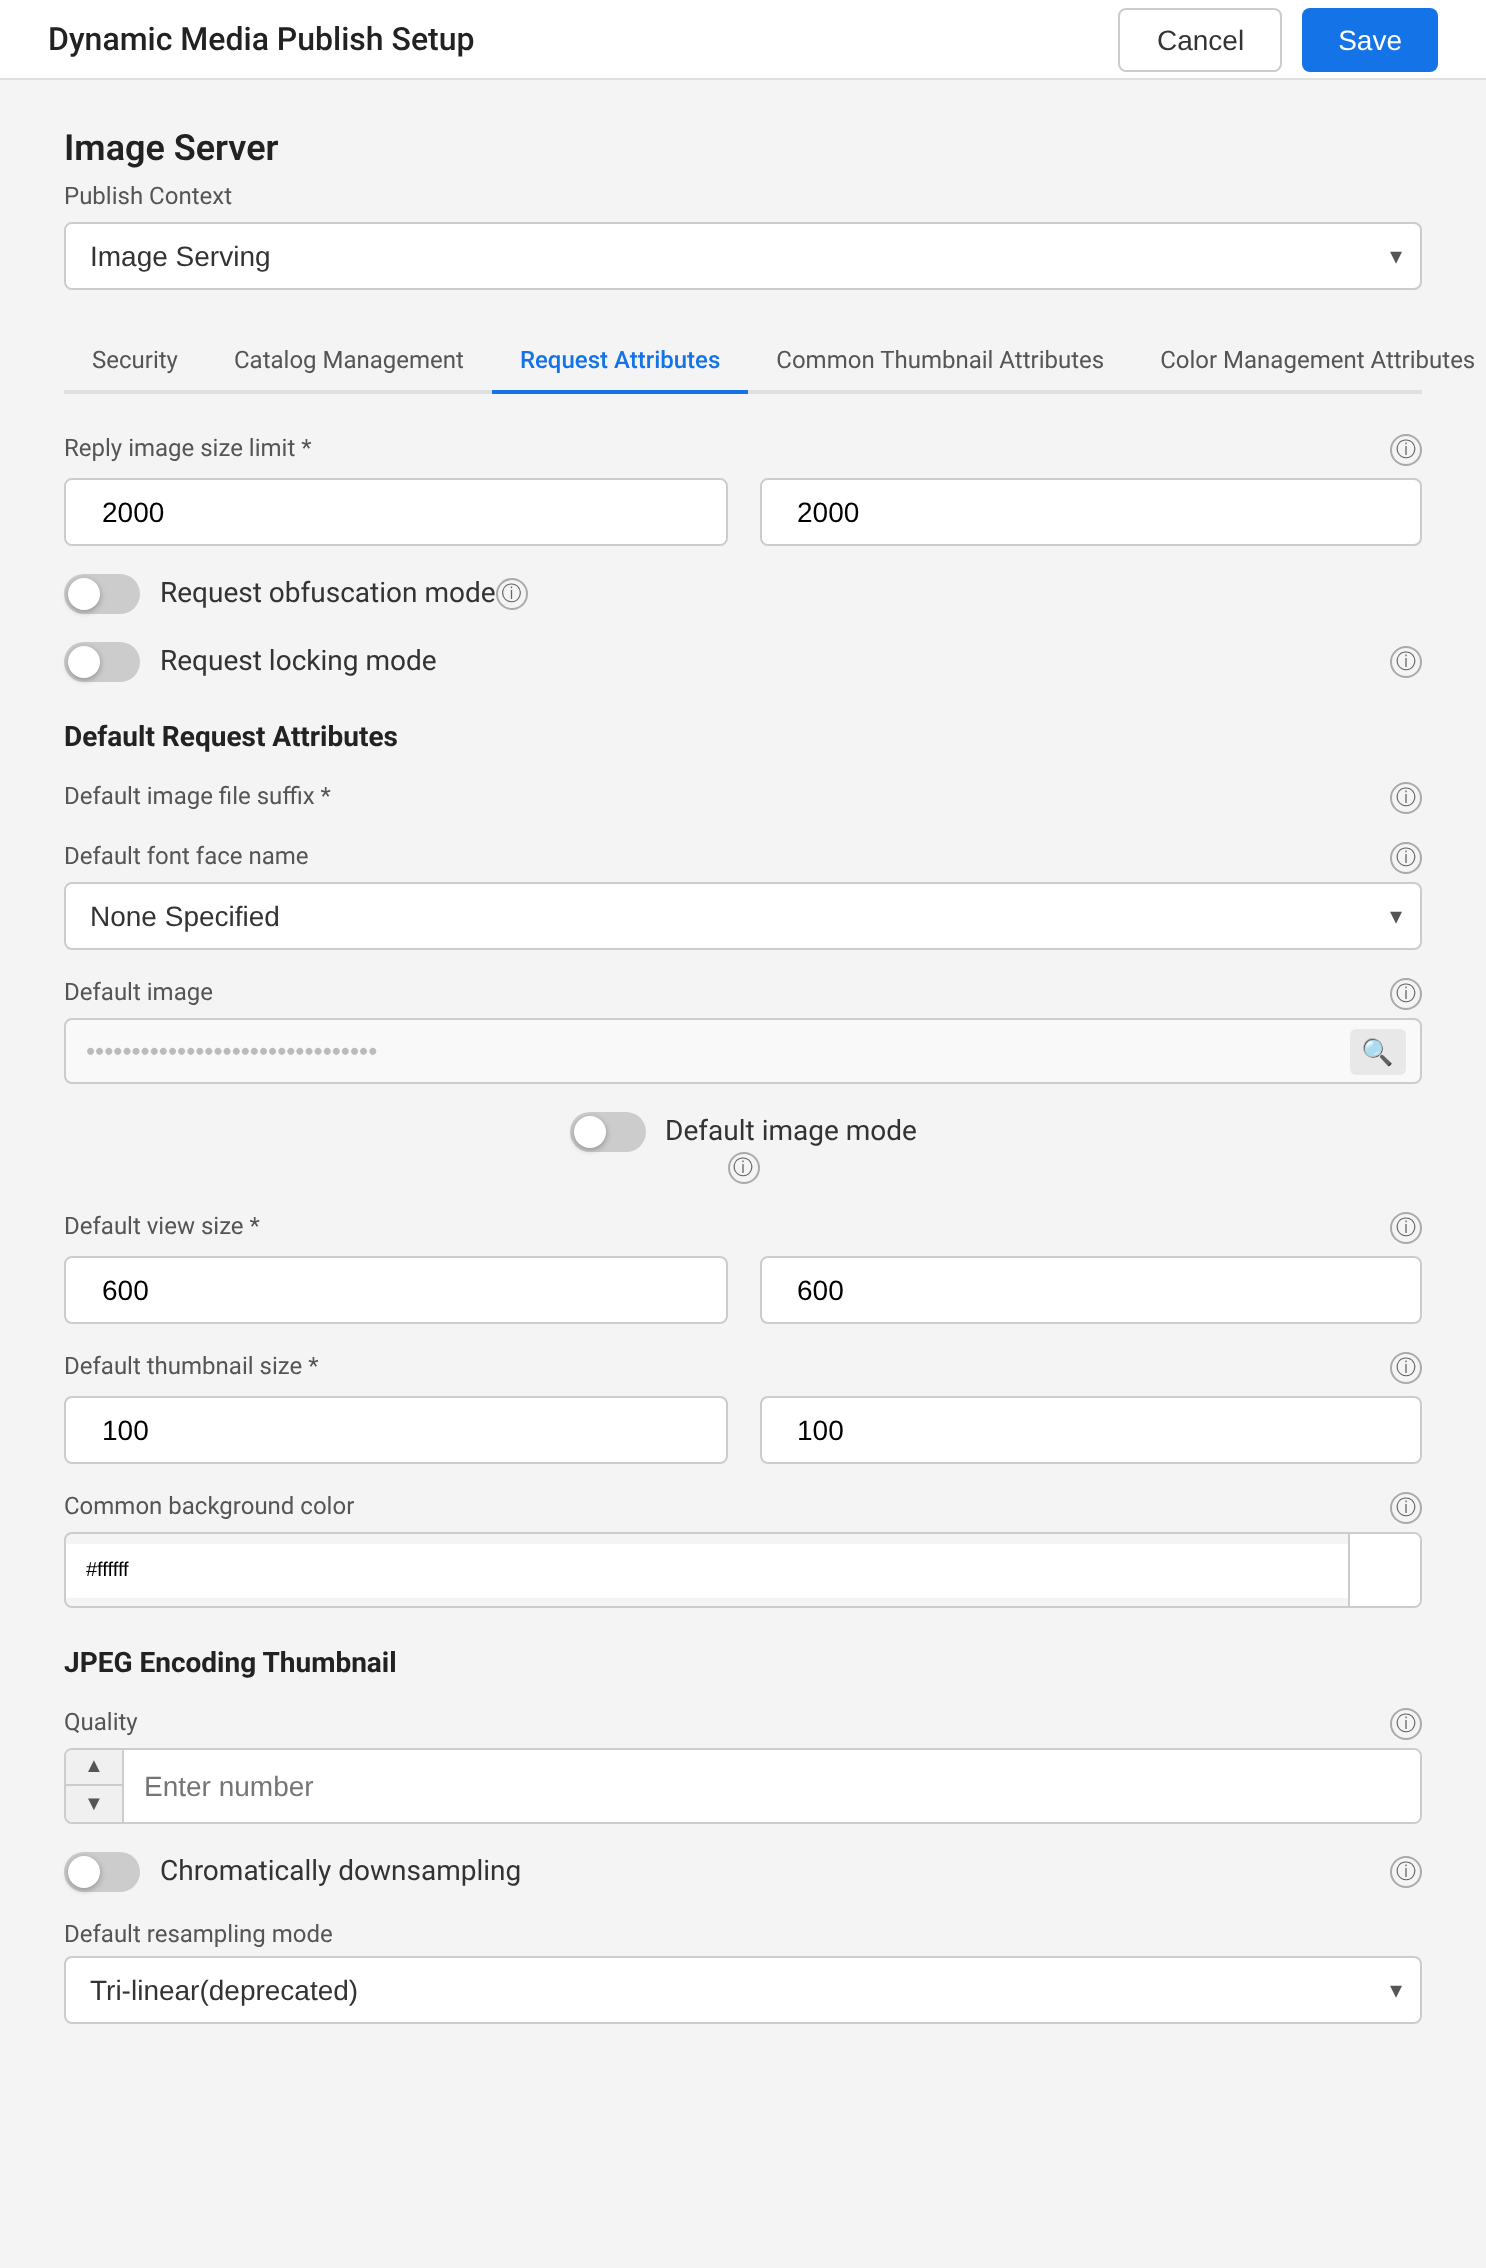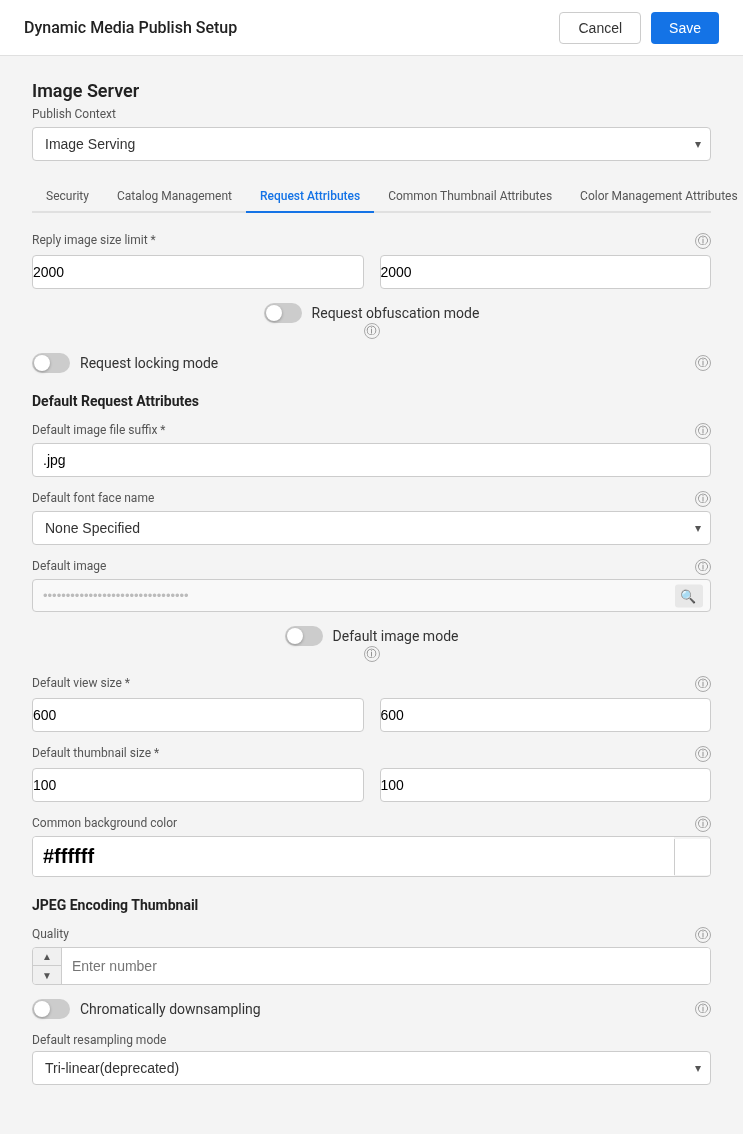--- a/index.html
+++ b/index.html
@@ -11,21 +11,21 @@
       width: 743px;
       min-height: 1134px;
     }
     .header {
       display: flex;
       align-items: center;
       justify-content: space-between;
       background: #fff;
       padding: 14px 24px;
       border-bottom: 1px solid #e0e0e0;
-      height: 56px;
+      height: 40px;
     }
     .header-title {
       font-size: 16px;
       font-weight: 500;
       color: #222;
     }
     .header-actions {
       display: flex;
       gap: 10px;
     }
@@ -107,21 +107,21 @@
       font-weight: 500;
     }
     .form-row {
       display: flex;
       gap: 16px;
       margin-top: 6px;
     }
     .form-row input[type="text"],
     .form-row input[type="number"] {
       flex: 1;
-      padding: 8px 0;
+      padding: 8px 18px;
       border: 1px solid #ccc;
       border-radius: 4px;
       font-size: 14px;
     }
     .info-icon {
       width: 16px;
       height: 16px;
       border: 1px solid #aaa;
       border-radius: 50%;
       display: flex;
@@ -201,23 +201,22 @@
       align-items: center;
       border: 1px solid #ccc;
       border-radius: 4px;
       overflow: hidden;
       margin-top: 4px;
     }
     .color-text-input {
       flex: 1;
       padding: 8px 10px;
       border: none;
-      font-size: 20px;
+      font-size: 10px;
       outline: none;
-      font-weight: bold;
     }
     .color-swatch {
       width: 36px;
       height: 36px;
       background: #ffffff;
       border-left: 1px solid #ccc;
       cursor: pointer;
     }
     .quality-input-wrap {
       display: flex;
@@ -298,21 +297,21 @@
   <div class="label-row">
     <span class="label-left">Reply image size limit *</span>
     <span class="info-icon">ⓘ</span>
   </div>
   <div class="form-row">
     <input type="text" class="" value="2000" style="">
     <input type="text" class="" value="2000" style="">
   </div>
 
   
-  <div style="margin-top:14px; display:flex; align-items:center; flex-direction:column;">
+  <div style="margin-top:14px; display:flex; align-items:center; ">
     <div style="display:flex; align-items:center; gap:10px;">
       <div class="toggle">
         <div class="toggle-knob"></div>
       </div>
       <span class="toggle-label">Request obfuscation mode</span>
     </div>
     <span class="info-icon">ⓘ</span>
   </div>
 
   
@@ -327,21 +326,20 @@
   </div>
 
   
   <div class="section-heading">Default Request Attributes</div>
 
   
   <div class="label-row">
     <span class="label-left">Default image file suffix *</span>
     <span class="info-icon">ⓘ</span>
   </div>
-  <input type="text" class="text-input-full" value=".jpg" style="">
 
   
   <div class="label-row">
     <span class="label-left">Default font face name</span>
     <span class="info-icon">ⓘ</span>
   </div>
   <div class="dropdown-wrap" style="margin-top:4px;">
     <select class="dropdown-select">
       <option>None Specified</option>
     </select>

